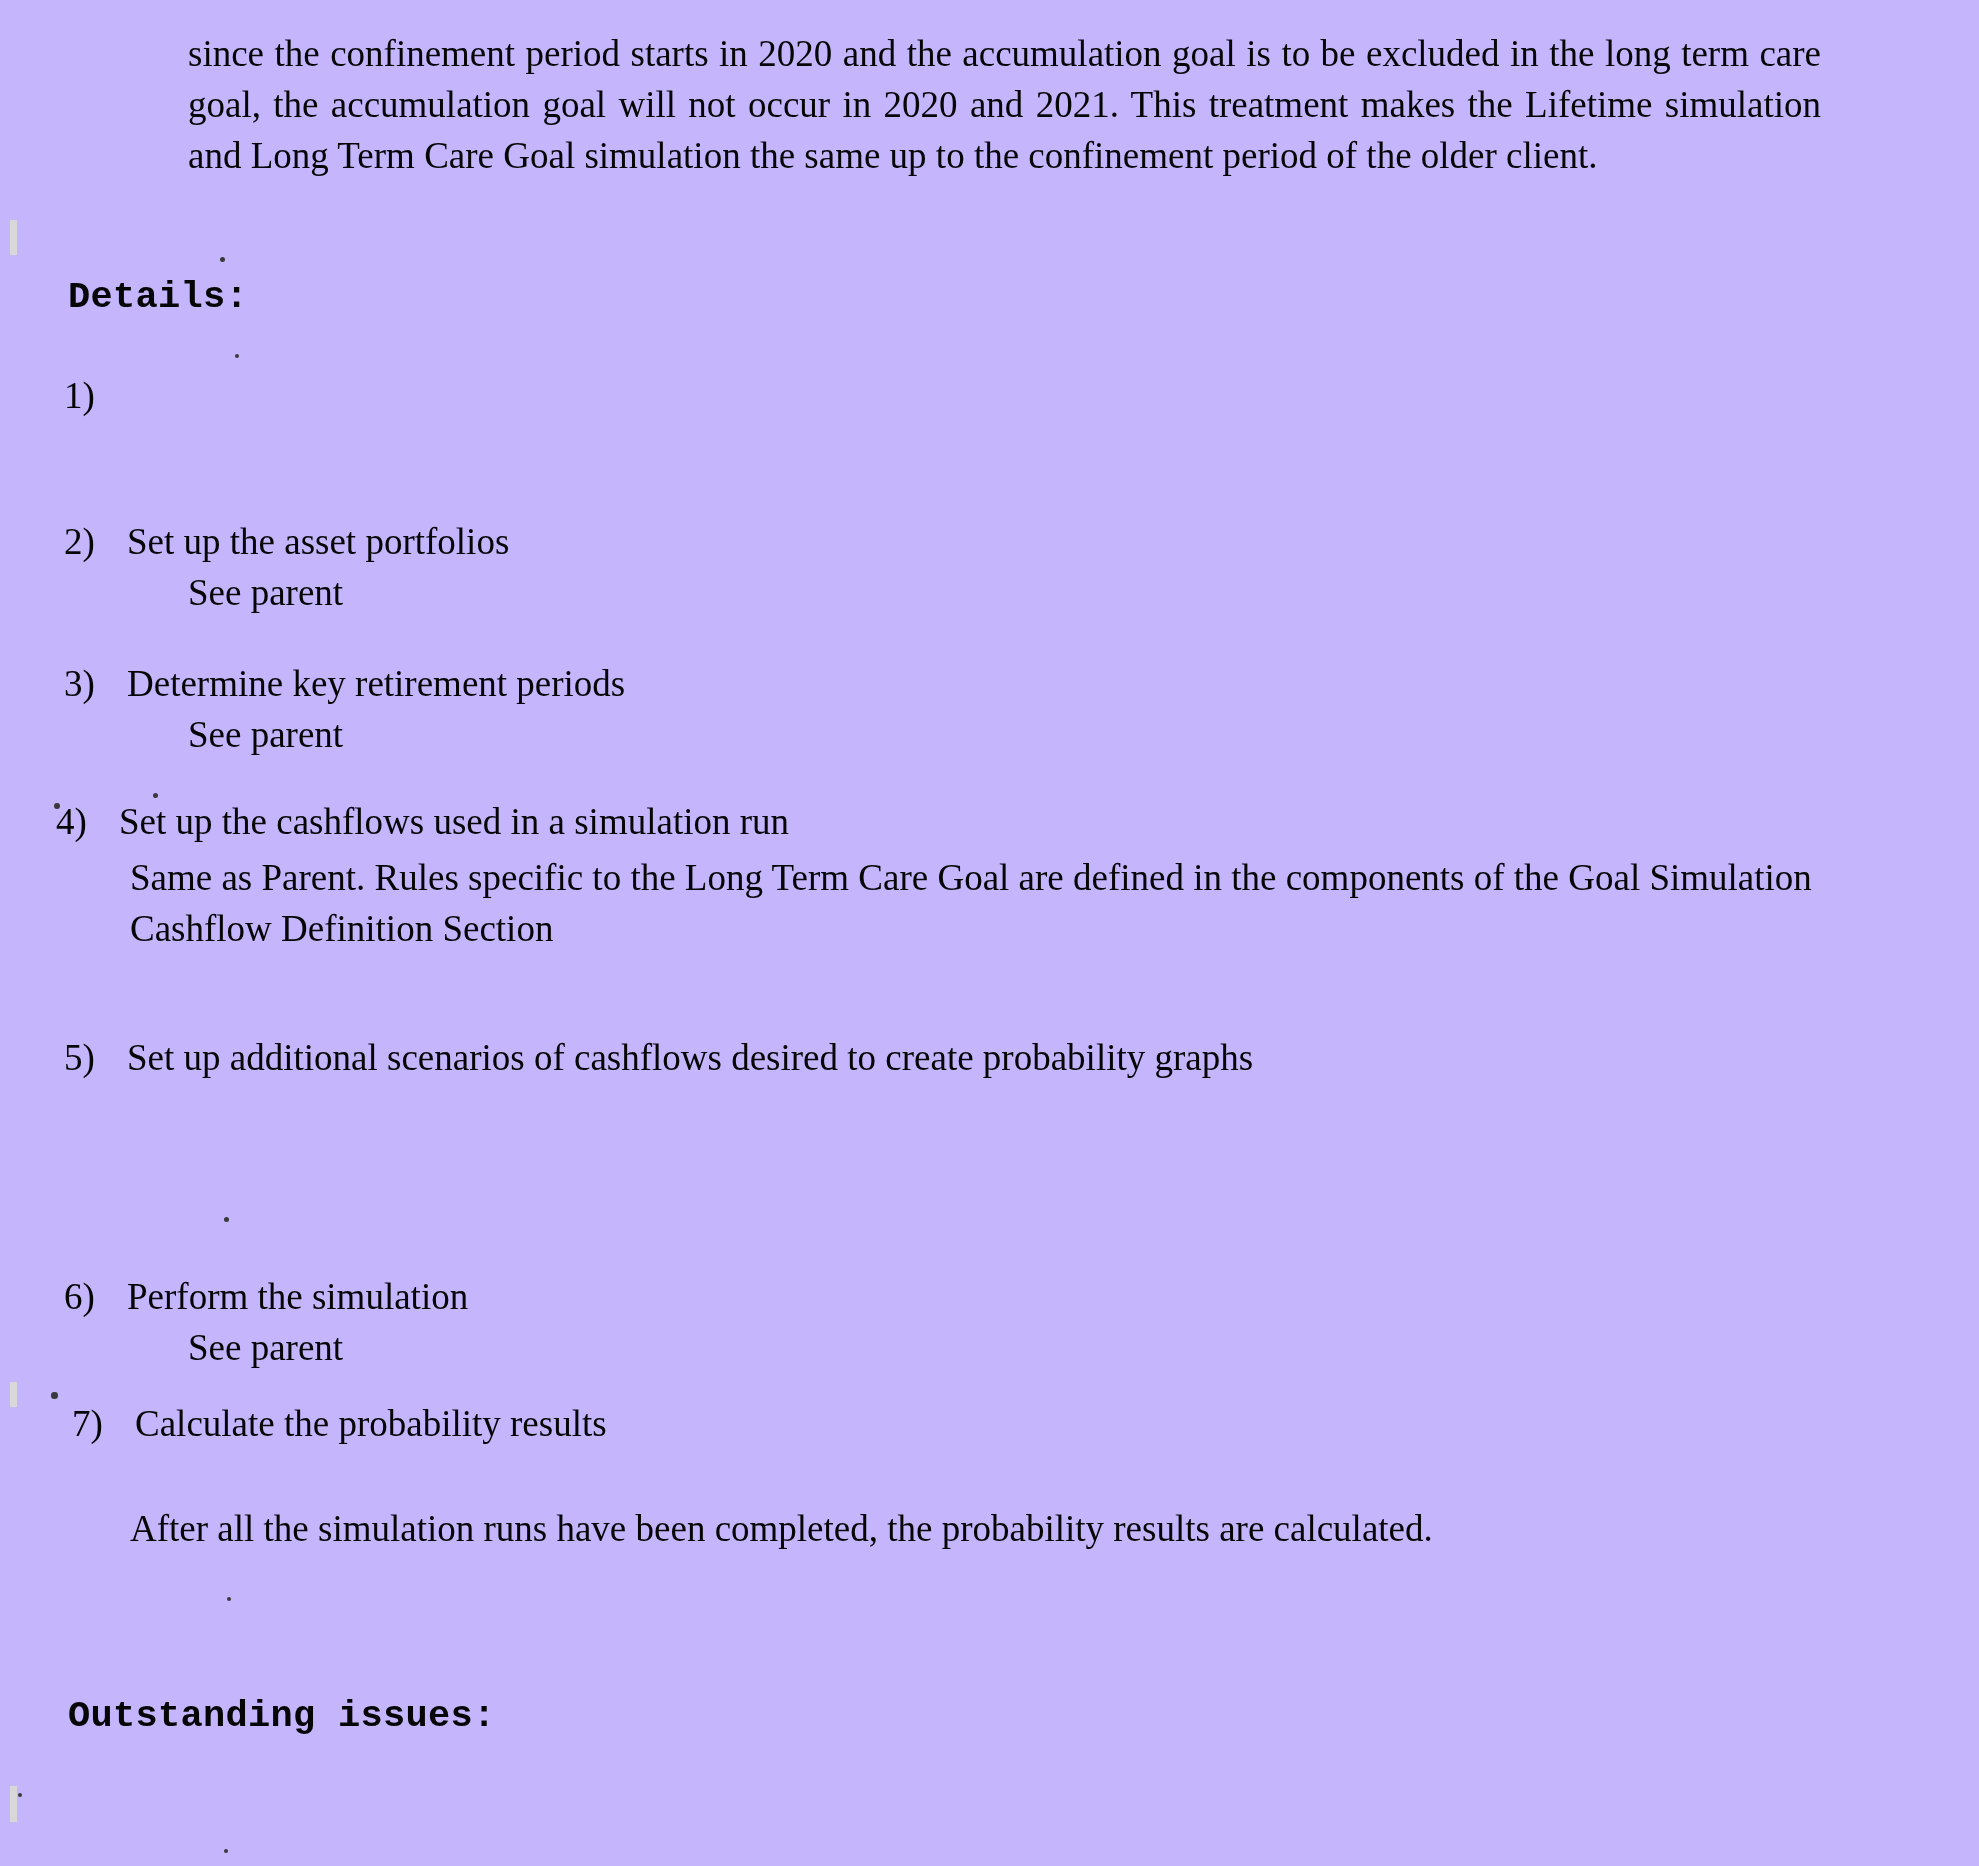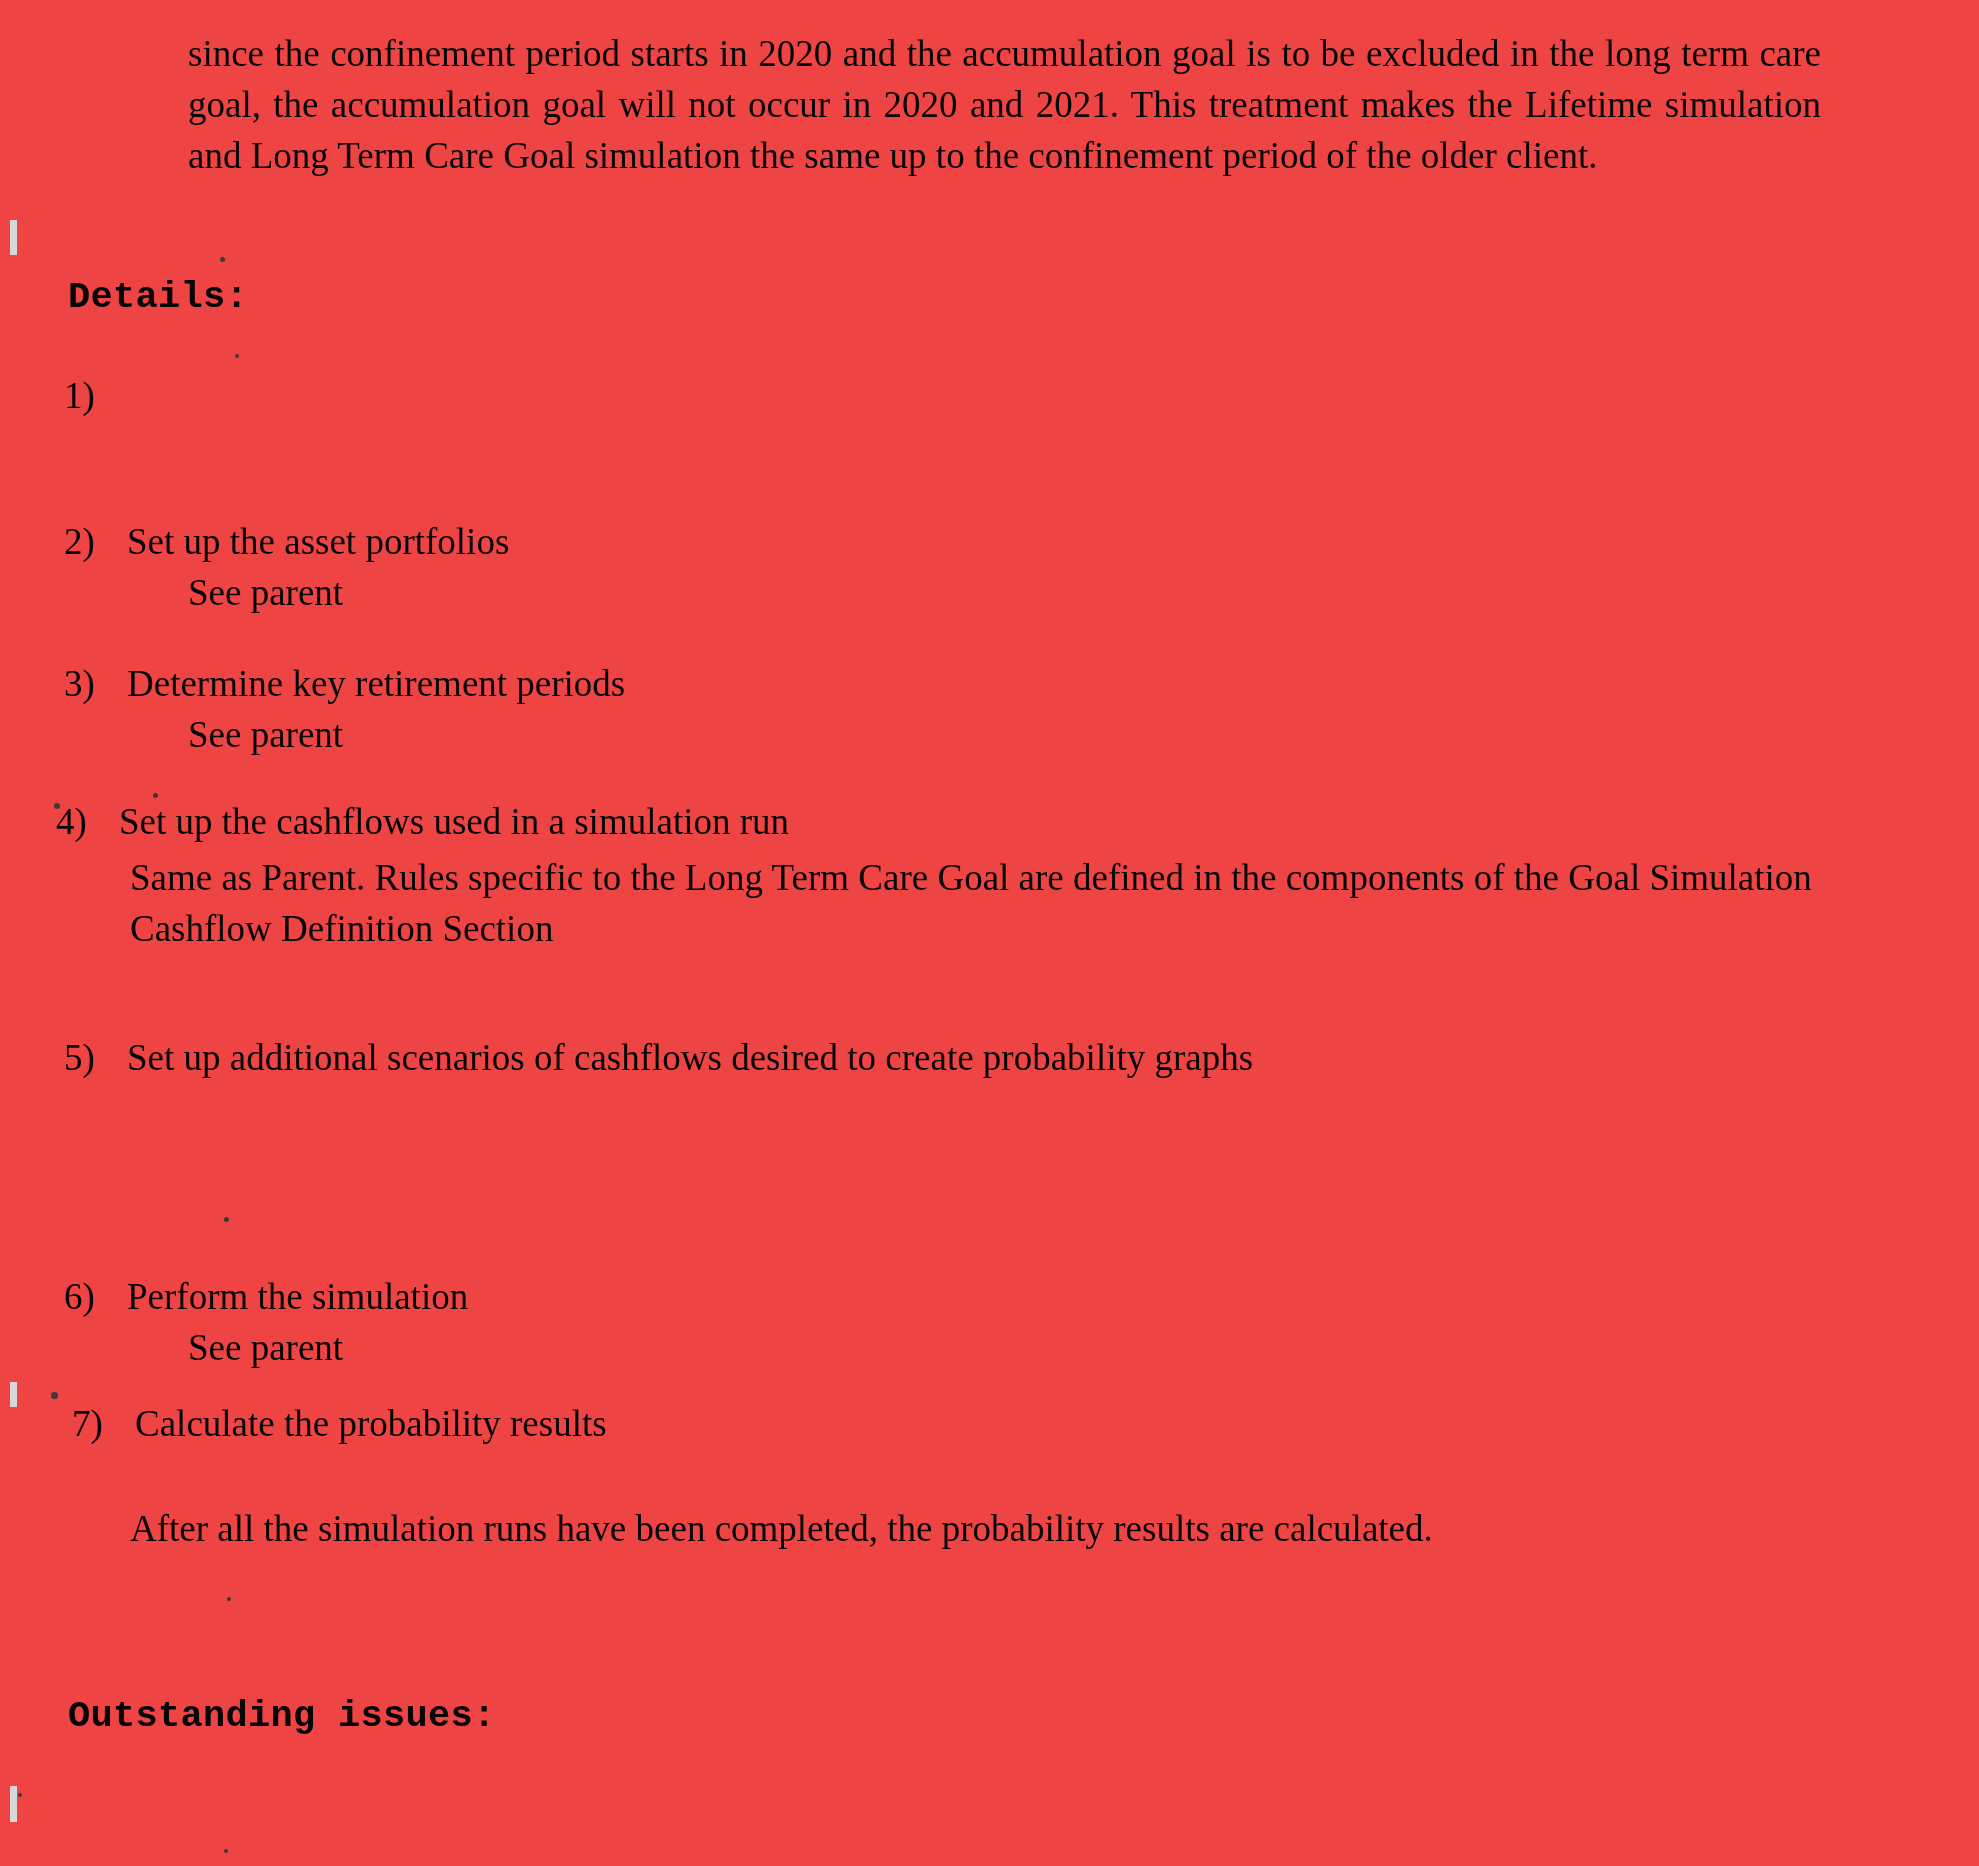--- a/index.html
+++ b/index.html
@@ -5,21 +5,21 @@
 <style>
   html, body {
     margin: 0;
     padding: 0;
     background: #ffffff;
   }
   .page {
     position: relative;
     width: 1980px;
     height: 1866px;
-    background: #ef4444;
+    background: #c4b5fd;
     overflow: hidden;
     font-family: "Liberation Serif", "DejaVu Serif", serif;
     color: #060606;
     -webkit-font-smoothing: none;
   }
 
   
   .edge-rule {
     position: absolute;
     left: 10px;

